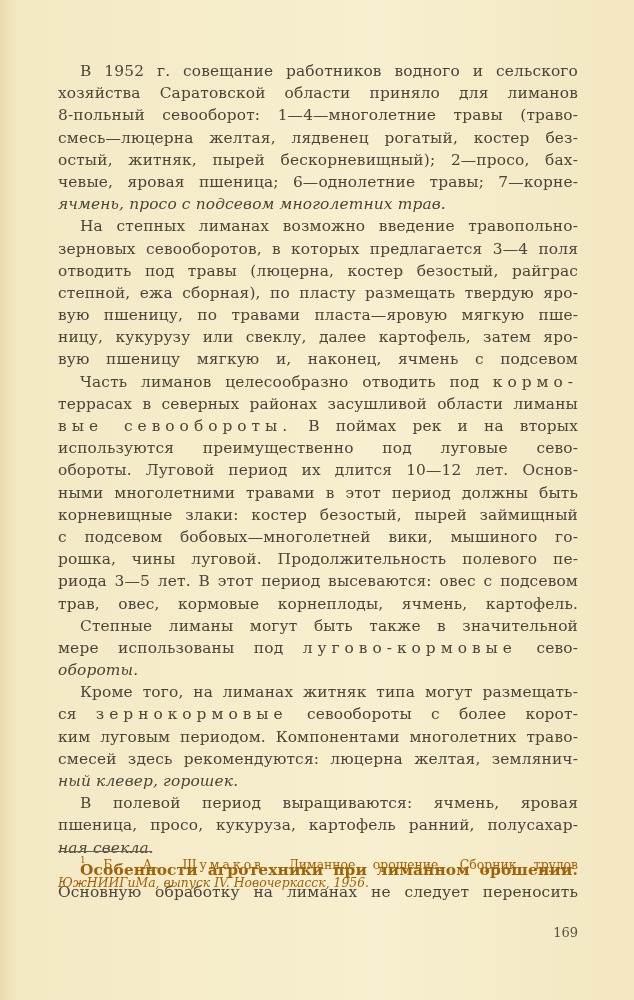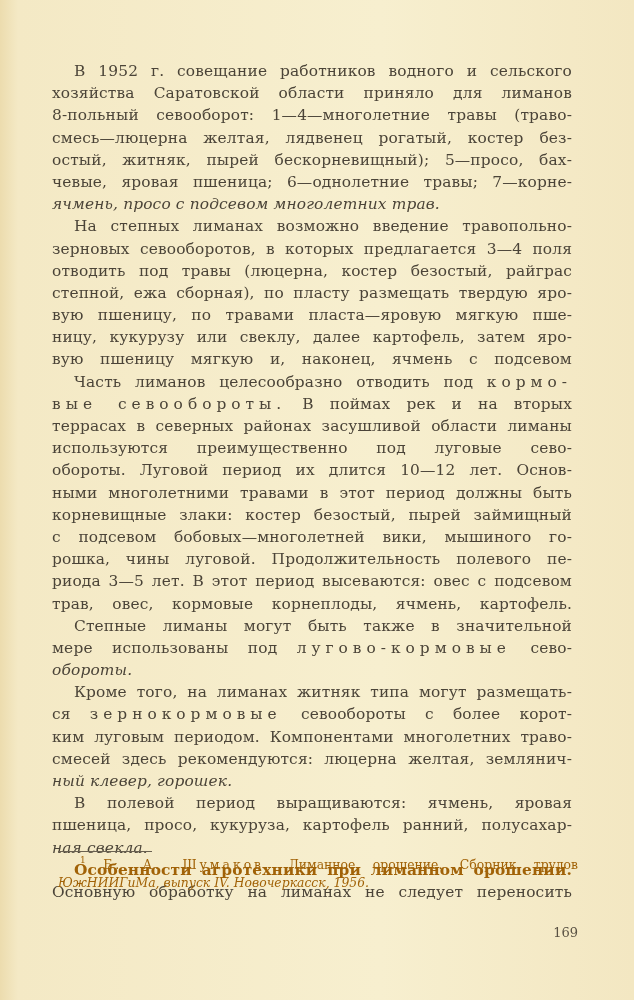--- a/index.html
+++ b/index.html
@@ -5,21 +5,21 @@
   html, body { margin: 0; padding: 0; }
   body {
     width: 634px; height: 1000px;
     background: #f5ecc8;
     background-image: linear-gradient(90deg, #ecdcae 0px, #f4e9c5 18px, #f7efcf 60%, #f3e7c2 100%);
     position: relative; overflow: hidden;
     font-family: "DejaVu Serif", "Liberation Serif", serif;
     color: #4b4438;
   }
   .page {
-    position: absolute; left: 52px; top: 60px; width: 520px;
+    position: absolute; left: 58px; top: 60px; width: 520px;
     font-size: 15.4px; line-height: 22.2px;
     letter-spacing: 0.15px;
   }
   .line {
     display: block; white-space: nowrap;
     text-align: justify; text-align-last: justify;
     height: 22.2px;
   }
   .line.last { text-align-last: left; font-style: italic; }
   .indent { padding-left: 22px; }
@@ -43,39 +43,39 @@
 </head>
 <body>
 
 <div class="page">
 
   <div>
     <span class="line indent">В 1952 г. совещание работников водного и сельского</span>
     <span class="line">хозяйства Саратовской области приняло для лиманов</span>
     <span class="line">8-польный севооборот: 1—4—многолетние травы (траво-</span>
     <span class="line">смесь—люцерна желтая, лядвенец рогатый, костер без-</span>
-    <span class="line">остый, житняк, пырей бескорневищный); 5—просо, бах-</span>
+    <span class="line">остый, житняк, пырей бескорневищный); 2—просо, бах-</span>
     <span class="line">чевые, яровая пшеница; 6—однолетние травы; 7—корне-</span>
     <span class="line last">ячмень, просо с подсевом многолетних трав.</span>
   </div>
 
   <div>
     <span class="line indent">На степных лиманах возможно введение травопольно-</span>
     <span class="line">зерновых севооборотов, в которых предлагается 3—4 поля</span>
     <span class="line">отводить под травы (люцерна, костер безостый, райграс</span>
     <span class="line">степной, ежа сборная), по пласту размещать твердую яро-</span>
     <span class="line">вую пшеницу, по травами пласта—яровую мягкую пше-</span>
     <span class="line">ницу, кукурузу или свеклу, далее картофель, затем яро-</span>
     <span class="line">вую пшеницу мягкую и, наконец, ячмень с подсевом</span>
   </div>
 
   <div>
     <span class="line indent"><span>Часть лиманов целесообразно отводить под</span> <span class="spaced">кормо-</span></span>
+    <span class="line">террасах в северных районах засушливой области лиманы</span>
     <span class="line"><span class="spaced">вые севообороты.</span> <span>В поймах рек и на вторых</span></span>
-    <span class="line">террасах в северных районах засушливой области лиманы</span>
     <span class="line">используются преимущественно под луговые сево-</span>
     <span class="line">обороты. Луговой период их длится 10—12 лет. Основ-</span>
     <span class="line">ными многолетними травами в этот период должны быть</span>
     <span class="line">корневищные злаки: костер безостый, пырей займищный</span>
     <span class="line">с подсевом бобовых—многолетней вики, мышиного го-</span>
     <span class="line">рошка, чины луговой. Продолжительность полевого пе-</span>
     <span class="line">риода 3—5 лет. В этот период высеваются: овес с подсевом</span>
     <span class="line">трав, овес, кормовые корнеплоды, ячмень, картофель.</span>
   </div>
 

